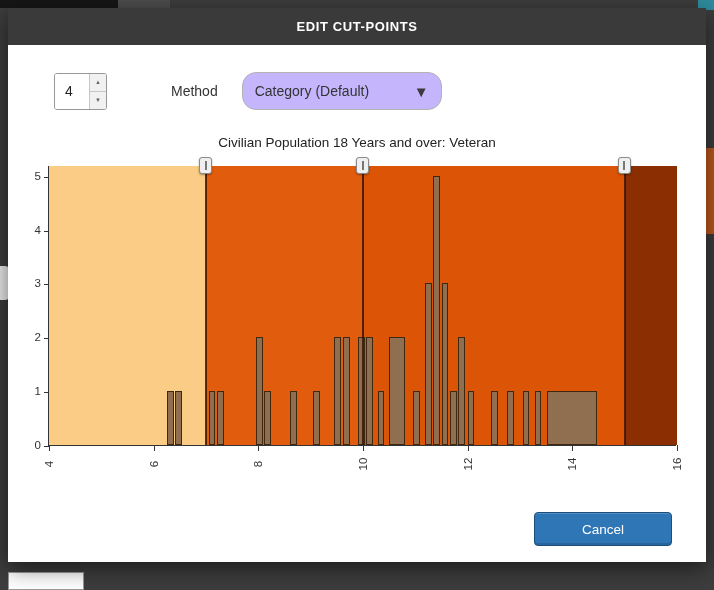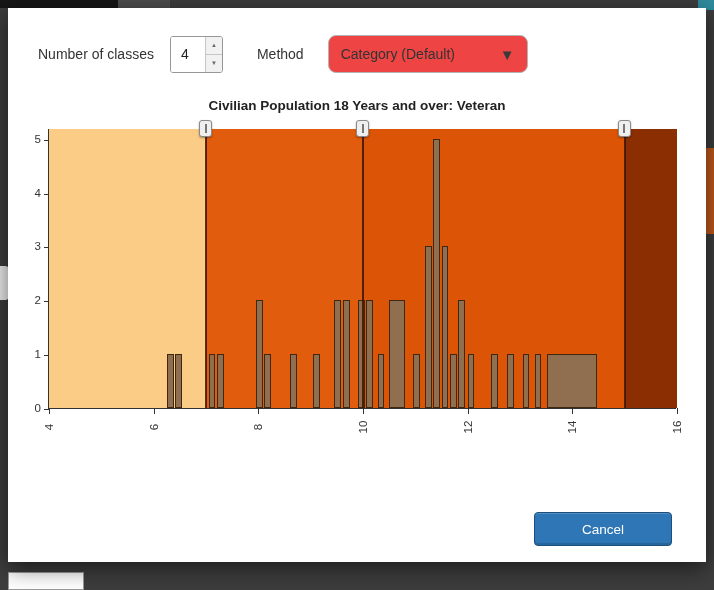--- a/index.html
+++ b/index.html
@@ -43,31 +43,31 @@
   .spin-value {
     flex:1; width:32px; border:none; outline:none;
     font-family:inherit; font-size:14px; color:#222; padding-left:10px;
   }
   .spin-btns { width:17px; display:flex; flex-direction:column; border-left:1px solid #c6c6c6; }
   .spin-btn {
     flex:1; border:none; background:#f1f1f1; color:#666;
     font-size:6px; line-height:1; padding:0; cursor:pointer;
   }
   .spin-btn + .spin-btn { border-top:1px solid #c6c6c6; }
-  .method-label { margin-left:34px; }
+  .method-label { margin-left:64px; }
   .select-box {
     margin-left:24px; width:200px; height:38px;
-    border:1px solid #b3b3b3; border-radius:8px; background:#ef4444;
+    border:1px solid #b3b3b3; border-radius:14px; background:#c4b5fd;
     display:flex; align-items:center; justify-content:space-between;
     padding:0 12px; font-size:14px; color:#333; cursor:pointer;
   }
   .select-caret { color:#3a3a3a; font-size:15px; line-height:1; }
 
   
-  .chart-title { text-align:center; font-weight:bold; font-size:13.5px; color:#222; margin-top:24px; }
+  .chart-title { text-align:center; font-weight:normal; font-size:13.5px; color:#222; margin-top:24px; }
   .chart-area { position:relative; margin-top:16px; height:330px; }
   .plot {
     position:absolute; left:40px; top:0; width:628px; height:280px;
     border-left:1px solid #333; border-bottom:1px solid #333;
   }
   .band   { position:absolute; top:0; bottom:0; }
   .bar    { position:absolute; bottom:0; border:1px solid #40280F; }
   .cutline{ position:absolute; top:0; bottom:0; width:2px; background:rgba(58,20,1,.85); }
   .handle {
     position:absolute; top:-9px; width:13px; height:17px;
@@ -97,23 +97,23 @@
 
 <div class="frag frag-topleft"></div>
 <div class="frag frag-topmid"></div>
 <div class="frag frag-topright"></div>
 <div class="frag frag-rightbar"></div>
 <div class="frag frag-lefttab"></div>
 <div class="frag frag-bottombox"></div>
 
 <div class="dialog">
 
+  <div class="dialog-header">EDIT CUT-POINTS</div>
 
   <div class="controls-row">
-    <span>Number of classes</span>
 
     <div class="spin-input">
       <input class="spin-value" value="4" style="">
       <div class="spin-btns">
         <button class="spin-btn">▲</button>
         <button class="spin-btn">▼</button>
       </div>
     </div>
 
     <span class="method-label">Method</span>

